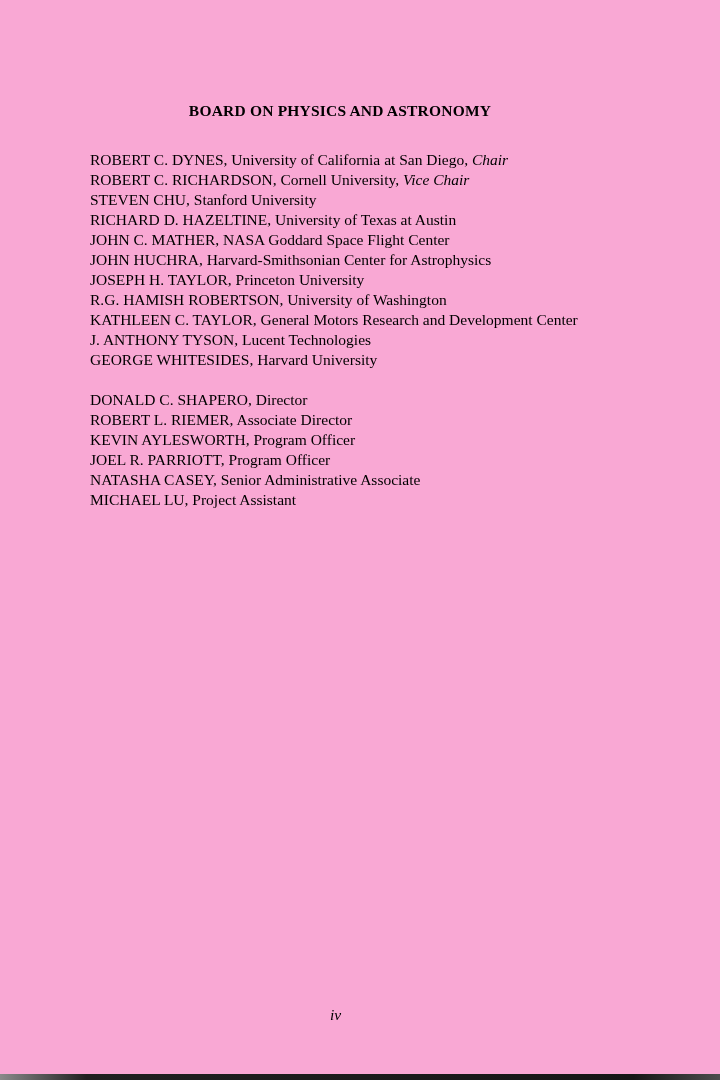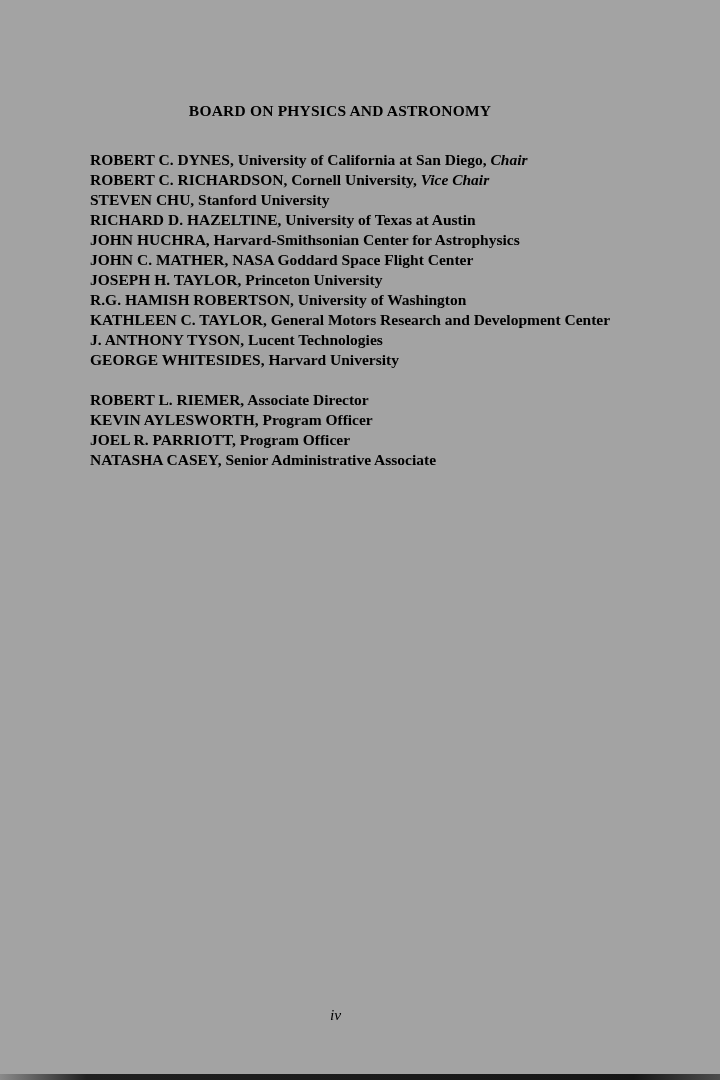--- a/index.html
+++ b/index.html
@@ -4,21 +4,21 @@
 <style>
   html, body {
     margin: 0;
     padding: 0;
     background: #ffffff;
   }
   .page {
     position: relative;
     width: 720px;
     height: 1080px;
-    background: #a3a3a3;
+    background: #f9a8d4;
     font-family: "Liberation Serif", "DejaVu Serif", serif;
     color: #000000;
     overflow: hidden;
   }
   .content {
     position: absolute;
     left: 90px;
     top: 102px;
     width: 560px;
   }
@@ -28,21 +28,20 @@
     text-align: center;
     font-size: 15.5px;
     font-weight: bold;
     letter-spacing: 0.2px;
   }
   .line {
     margin: 0;
     font-size: 15.5px;
     line-height: 20px;
     white-space: nowrap;
-    font-weight: bold;
   }
   .italic {
     font-style: italic;
   }
   .staff-list {
     margin-top: 20px;
   }
   .page-number {
     position: absolute;
     left: 0;
@@ -67,34 +66,36 @@
 <div class="page">
   <div class="content">
 
     <h1 class="title">BOARD ON PHYSICS AND ASTRONOMY</h1>
 
     <div class="members-list">
       <p class="line"><span>ROBERT C. DYNES, University of California at San Diego, </span><span class="italic">Chair</span></p>
       <p class="line"><span>ROBERT C. RICHARDSON, Cornell University, </span><span class="italic">Vice Chair</span></p>
       <p class="line"><span>STEVEN CHU, Stanford University</span><span class="italic"></span></p>
       <p class="line"><span>RICHARD D. HAZELTINE, University of Texas at Austin</span><span class="italic"></span></p>
+      <p class="line"><span>JOHN C. MATHER, NASA Goddard Space Flight Center</span><span class="italic"></span></p>
       <p class="line"><span>JOHN HUCHRA, Harvard-Smithsonian Center for Astrophysics</span><span class="italic"></span></p>
-      <p class="line"><span>JOHN C. MATHER, NASA Goddard Space Flight Center</span><span class="italic"></span></p>
       <p class="line"><span>JOSEPH H. TAYLOR, Princeton University</span><span class="italic"></span></p>
       <p class="line"><span>R.G. HAMISH ROBERTSON, University of Washington</span><span class="italic"></span></p>
       <p class="line"><span>KATHLEEN C. TAYLOR, General Motors Research and Development Center</span><span class="italic"></span></p>
       <p class="line"><span>J. ANTHONY TYSON, Lucent Technologies</span><span class="italic"></span></p>
       <p class="line"><span>GEORGE WHITESIDES, Harvard University</span><span class="italic"></span></p>
     </div>
 
     <div class="staff-list">
+      <p class="line">DONALD C. SHAPERO, Director</p>
       <p class="line">ROBERT L. RIEMER, Associate Director</p>
       <p class="line">KEVIN AYLESWORTH, Program Officer</p>
       <p class="line">JOEL R. PARRIOTT, Program Officer</p>
       <p class="line">NATASHA CASEY, Senior Administrative Associate</p>
+      <p class="line">MICHAEL LU, Project Assistant</p>
     </div>
 
   </div>
 
   <div class="page-number">iv</div>
 
   <div class="scan-edge-bottom"></div>
 </div>
 
 </body></html>

